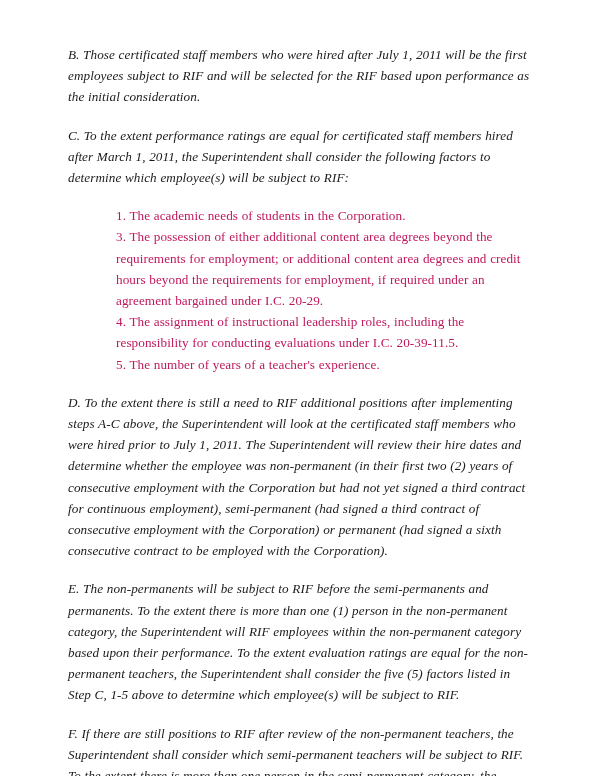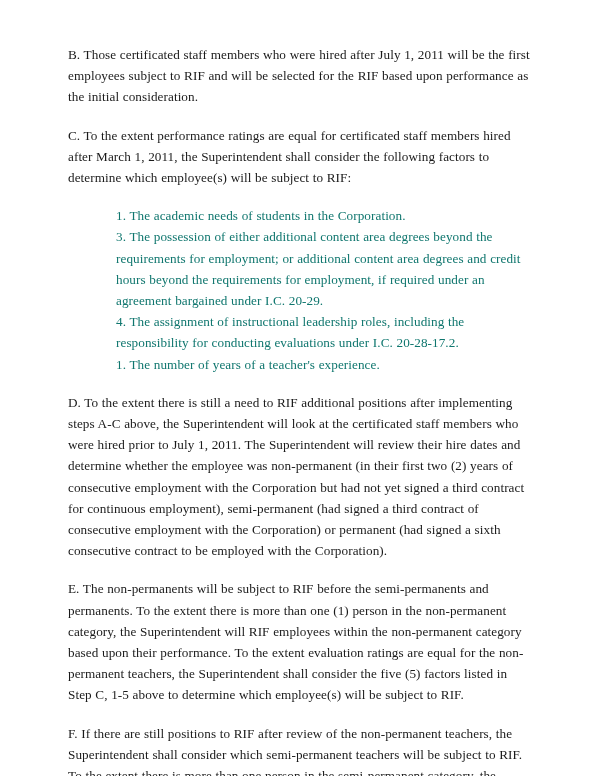--- a/index.html
+++ b/index.html
@@ -26,53 +26,54 @@
     width: 466px;
   }
   p.para {
     margin: 0 0 17px 0;
     font-size: 13.2px;
     line-height: 21.2px;
     text-align: left;
     color: #1a1a1a;
     letter-spacing: 0.005em;
     word-spacing: 0.02em;
+    font-style: italic;
   }
   p.para:last-child {
     margin-bottom: 0;
   }
   ol.factor-list {
     list-style: none;
     margin: 0 0 17px 0;
     padding: 0 0 0 48px;
   }
   ol.factor-list li {
     font-size: 13.2px;
     line-height: 21.2px;
-    color: #0f766e;
+    color: #be185d;
     margin: 0;
     letter-spacing: 0.005em;
     word-spacing: 0.02em;
   }
 </style>
 </head>
 <body>
 
 <div class="page">
   <div class="doc-body">
 
     <p class="para">B. Those certificated staff members who were hired after July 1, 2011 will be the first employees subject to RIF and will be selected for the RIF based upon performance as the initial consideration.</p>
 
     <p class="para">C. To the extent performance ratings are equal for certificated staff members hired after March 1, 2011, the Superintendent shall consider the following factors to determine which employee(s) will be subject to RIF:</p>
 
     <ol class="factor-list">
       <li>1. The academic needs of students in the Corporation.</li>
       <li>3. The possession of either additional content area degrees beyond the requirements for employment; or additional content area degrees and credit hours beyond the requirements for employment, if required under an agreement bargained under I.C. 20-29.</li>
-      <li>4. The assignment of instructional leadership roles, including the responsibility for conducting evaluations under I.C. 20-28-17.2.</li>
-      <li>1. The number of years of a teacher's experience.</li>
+      <li>4. The assignment of instructional leadership roles, including the responsibility for conducting evaluations under I.C. 20-39-11.5.</li>
+      <li>5. The number of years of a teacher's experience.</li>
     </ol>
 
     <p class="para">D. To the extent there is still a need to RIF additional positions after implementing steps A-C above, the Superintendent will look at the certificated staff members who were hired prior to July 1, 2011. The Superintendent will review their hire dates and determine whether the employee was non-permanent (in their first two (2) years of consecutive employment with the Corporation but had not yet signed a third contract for continuous employment), semi-permanent (had signed a third contract of consecutive employment with the Corporation) or permanent (had signed a sixth consecutive contract to be employed with the Corporation).</p>
 
     <p class="para">E. The non-permanents will be subject to RIF before the semi-permanents and permanents. To the extent there is more than one (1) person in the non-permanent category, the Superintendent will RIF employees within the non-permanent category based upon their performance. To the extent evaluation ratings are equal for the non- permanent teachers, the Superintendent shall consider the five (5) factors listed in Step C, 1-5 above to determine which employee(s) will be subject to RIF.</p>
 
     <p class="para">F. If there are still positions to RIF after review of the non-permanent teachers, the Superintendent shall consider which semi-permanent teachers will be subject to RIF. To the extent there is more than one person in the semi-permanent category, the Superintendent will RIF employees within the semi-permanent category based upon their performance. To the extent evaluation ratings are equal for the semi- permanent teachers, the Superintendent shall consider the five (5) factors listed in Step C, 1-5 above to determine which employee(s) will be subject to RIF.</p>
 
   </div>
 </div>

